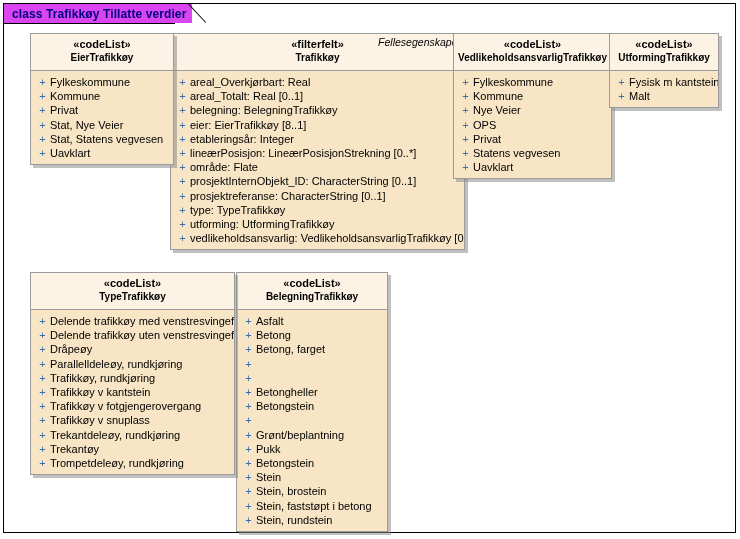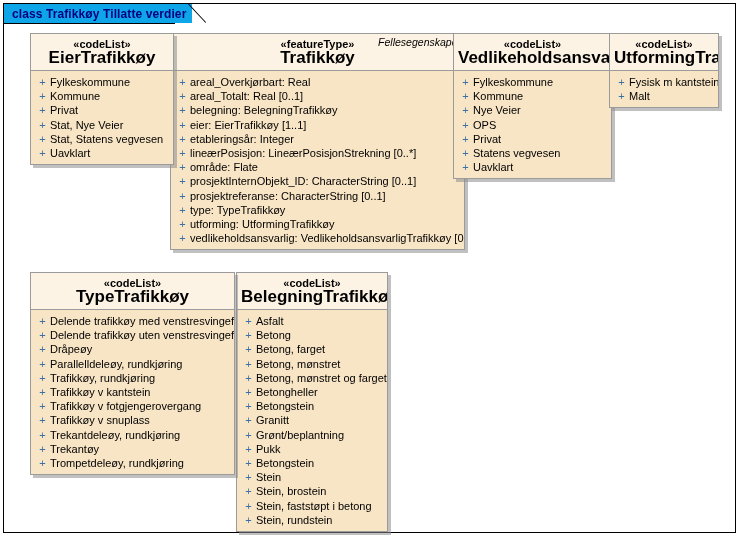--- a/index.html
+++ b/index.html
@@ -26,21 +26,21 @@
   
   #diagram-tab {
     position: absolute;
     left: 3px; top: 3px;
     height: 20px;
     z-index: 30;
   }
   #diagram-tab .tab-body {
     position: relative;
     height: 20px;
-    background: #0ea5e9;
+    background: #d946ef;
     padding: 0 0 0 8px;
     display: flex;
     align-items: center;
     border-top: 1px solid #000;
     border-left: 1px solid #000;
     justify-content: flex-end;
   }
   #diagram-tab .tab-label {
     font-size: 12px;
     color: #000080;
@@ -86,21 +86,21 @@
     position: relative;
   }
   .uml-stereotype {
     font-size: 11px;
     color: #000000;
     line-height: 13px;
     white-space: nowrap;
     font-weight: bold;
   }
   .uml-name {
-    font-size: 17px;
+    font-size: 10px;
     font-weight: bold;
     color: #000000;
     line-height: 14px;
     white-space: nowrap;
   }
   .uml-tagline {
     position: absolute;
     right: 3px; top: 2px;
     font-size: 10.5px;
     font-style: italic;
@@ -196,39 +196,39 @@
       <div class="uml-attr">
         <span class="vis">+</span>
         <span class="txt">Uavklart</span>
       </div>
     </div>
 </div>
 
 <div class="uml-class" id="class-trafikkoy">
   <div class="uml-header">
     <div class="uml-tagline">Fellesegenskaper</div>
-    <div class="uml-stereotype">«featureType»</div>
+    <div class="uml-stereotype">«filterfelt»</div>
     <div class="uml-name">Trafikkøy</div>
   </div>
   <div class="uml-body">
       <div class="uml-attr">
         <span class="vis">+</span>
         <span class="txt">areal_Overkjørbart: Real</span>
       </div>
       <div class="uml-attr">
         <span class="vis">+</span>
         <span class="txt">areal_Totalt: Real [0..1]</span>
       </div>
       <div class="uml-attr">
         <span class="vis">+</span>
         <span class="txt">belegning: BelegningTrafikkøy</span>
       </div>
       <div class="uml-attr">
         <span class="vis">+</span>
-        <span class="txt">eier: EierTrafikkøy [1..1]</span>
+        <span class="txt">eier: EierTrafikkøy [8..1]</span>
       </div>
       <div class="uml-attr">
         <span class="vis">+</span>
         <span class="txt">etableringsår: Integer</span>
       </div>
       <div class="uml-attr">
         <span class="vis">+</span>
         <span class="txt">lineærPosisjon: LineærPosisjonStrekning [0..*]</span>
       </div>
       <div class="uml-attr">
@@ -378,37 +378,34 @@
       <div class="uml-attr">
         <span class="vis">+</span>
         <span class="txt">Betong</span>
       </div>
       <div class="uml-attr">
         <span class="vis">+</span>
         <span class="txt">Betong, farget</span>
       </div>
       <div class="uml-attr">
         <span class="vis">+</span>
-        <span class="txt">Betong, mønstret</span>
-      </div>
-      <div class="uml-attr">
-        <span class="vis">+</span>
-        <span class="txt">Betong, mønstret og farget</span>
+      </div>
+      <div class="uml-attr">
+        <span class="vis">+</span>
       </div>
       <div class="uml-attr">
         <span class="vis">+</span>
         <span class="txt">Betongheller</span>
       </div>
       <div class="uml-attr">
         <span class="vis">+</span>
         <span class="txt">Betongstein</span>
       </div>
       <div class="uml-attr">
         <span class="vis">+</span>
-        <span class="txt">Granitt</span>
       </div>
       <div class="uml-attr">
         <span class="vis">+</span>
         <span class="txt">Grønt/beplantning</span>
       </div>
       <div class="uml-attr">
         <span class="vis">+</span>
         <span class="txt">Pukk</span>
       </div>
       <div class="uml-attr">

